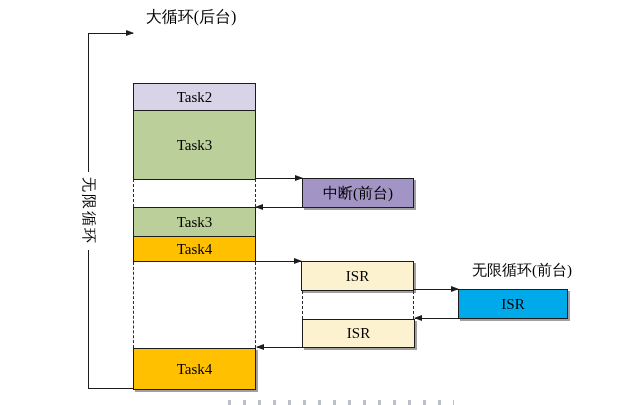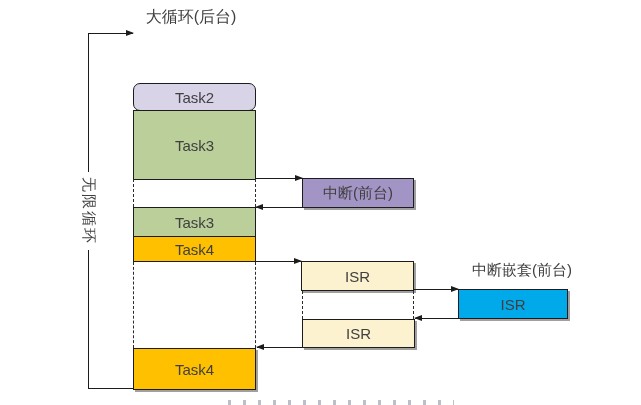--- a/index.html
+++ b/index.html
@@ -1,34 +1,34 @@
 <!DOCTYPE html>
 <html style="--c-task1: #dfa7a7; --c-task2: #d9d3e8; --c-task3: #bacf99; --c-task4: #ffc000; --c-interrupt: #a294c5; --c-isr: #fdf2cf; --c-nested-isr: #00aaea;"><head>
 <meta charset="utf-8">
 <style>
   html,body{margin:0;padding:0;background:#ffffff;}
   #stage{
     position:relative;
     width:641px;height:405px;
     background:#ffffff;
-    font-family:Liberation Sans, sans-serif;
-    color:#404040;
+    font-family:Liberation Serif, serif;
+    color:#000000;
     overflow:hidden;
   }
   .txt{position:absolute;white-space:nowrap;}
 
   
   .block{
     position:absolute;left:133px;width:123px;
     border:1px solid #1c1c1c;box-sizing:border-box;
     display:flex;align-items:center;justify-content:center;
     font-size:15px;
   }
   #b-task1{top:33px;height:51px;background:var(--c-task1);}
-  #b-task2{top:83px;height:28px;background:var(--c-task2);border-radius:7px;}
+  #b-task2{top:83px;height:28px;background:var(--c-task2);}
   #b-task3a{top:110px;height:70px;background:var(--c-task3);}
   #b-task3b{top:207px;height:30px;background:var(--c-task3);}
   #b-task4a{top:236px;height:26px;background:var(--c-task4);}
   #b-task4b{top:348px;height:42px;background:var(--c-task4);
             border-width:1.5px;box-shadow:2px 2px 0 #a0a0a0;}
 
   
   .sbox{
     position:absolute;border:1.5px solid #1c1c1c;box-sizing:border-box;
     box-shadow:2px 2px 0 #a0a0a0;
@@ -111,21 +111,21 @@
       <span class="head"></span>
     </div>
 
   <div class="arr r" style="left:256px;top:261px;width:45px;">
       <span class="head"></span>
     </div>
   <div class="sbox" id="isr1-box">
     <span>ISR</span>
   </div>
 
-  <div class="txt" id="nested-title">中断嵌套(前台)</div>
+  <div class="txt" id="nested-title">无限循环(前台)</div>
   <div class="arr r" style="left:414px;top:289px;width:44px;">
       <span class="head"></span>
     </div>
   <div class="sbox" id="nested-isr-box">
     <span>ISR</span>
   </div>
   <div class="arr l" style="left:415px;top:318px;width:43px;">
       <span class="head"></span>
     </div>
 

